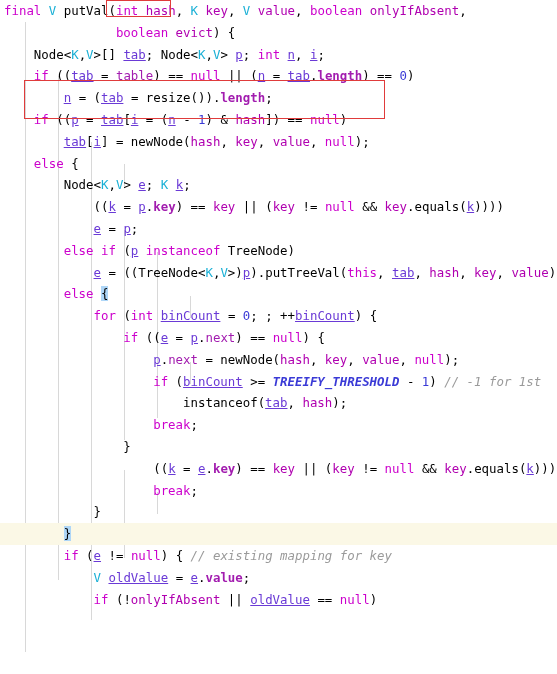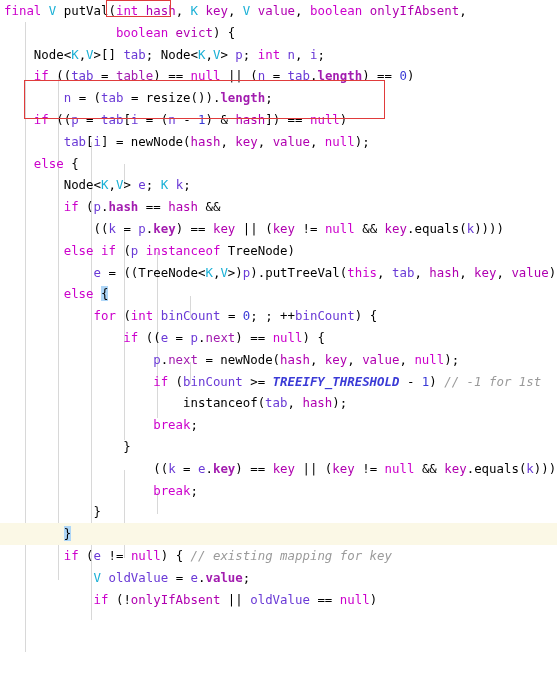--- a/index.html
+++ b/index.html
@@ -50,21 +50,21 @@
     width: 1px;
     background: #d8d8d8;
   }
 
   
   .kw     { color: #cc00cc; }            
   .typ    { color: #1ab0d6; }            
   .fld    { color: #a21caf; }            
   .sfld   { color: #3a3ad6; font-style: italic; font-weight: bold; }  
   .par    { color: #b000b0; }            
-  .loc    { color: #6a3ad6; }            
+  .loc    { color: #6a3ad6; text-decoration: underline; }            
   .num    { color: #3a3ad6; }            
   .cmt    { color: #9a9a9a; font-style: italic; } 
   .pln    { color: #000000; }            
   .bold   { font-weight: bold; }
 
   
   .redbox {
     position: absolute;
     border: 1.5px solid #e03b3b;
     box-sizing: border-box;
@@ -109,24 +109,24 @@
     <div class="line"><span class="txt">        <span class="loc">n</span> <span class="pln">= (</span><span class="loc">tab</span> <span class="pln">= resize()).</span><span class="fld bold">length</span><span class="pln">;</span></span></div>
 
     <div class="line"><span class="txt">    <span class="kw">if</span> <span class="pln">((</span><span class="loc">p</span> <span class="pln">= </span><span class="loc">tab</span><span class="pln">[</span><span class="loc">i</span> <span class="pln">= (</span><span class="loc">n</span> <span class="pln">- </span><span class="num">1</span><span class="pln">) &amp; </span><span class="par">hash</span><span class="pln">]) == </span><span class="kw">null</span><span class="pln">)</span></span></div>
 
     <div class="line"><span class="txt">        <span class="loc">tab</span><span class="pln">[</span><span class="loc">i</span><span class="pln">] = newNode(</span><span class="par">hash</span><span class="pln">, </span><span class="par">key</span><span class="pln">, </span><span class="par">value</span><span class="pln">, </span><span class="kw">null</span><span class="pln">);</span></span></div>
 
     <div class="line"><span class="txt">    <span class="kw">else</span> <span class="pln">{</span></span></div>
 
     <div class="line"><span class="txt">        <span class="pln">Node&lt;</span><span class="typ">K</span><span class="pln">,</span><span class="typ">V</span><span class="pln">&gt; </span><span class="loc">e</span><span class="pln">; </span><span class="typ">K</span> <span class="loc">k</span><span class="pln">;</span></span></div>
 
-    <div class="line"><span class="txt">        <span class="kw">if</span> <span class="pln">(</span><span class="loc">p</span><span class="pln">.</span><span class="fld bold">hash</span> <span class="pln">== </span><span class="par">hash</span> <span class="pln">&amp;&amp;</span></span></div>
 
     <div class="line"><span class="txt">            <span class="pln">((</span><span class="loc">k</span> <span class="pln">= </span><span class="loc">p</span><span class="pln">.</span><span class="fld bold">key</span><span class="pln">) == </span><span class="par">key</span> <span class="pln">|| (</span><span class="par">key</span> <span class="pln">!= </span><span class="kw">null</span> <span class="pln">&amp;&amp; </span><span class="par">key</span><span class="pln">.equals(</span><span class="loc">k</span><span class="pln">))))</span></span></div>
 
+    <div class="line"><span class="txt">            <span class="loc">e</span> <span class="pln">= </span><span class="loc">p</span><span class="pln">;</span></span></div>
 
     <div class="line"><span class="txt">        <span class="kw">else if</span> <span class="pln">(</span><span class="loc">p</span> <span class="kw">instanceof</span> <span class="pln">TreeNode)</span></span></div>
 
     <div class="line"><span class="txt">            <span class="loc">e</span> <span class="pln">= ((TreeNode&lt;</span><span class="typ">K</span><span class="pln">,</span><span class="typ">V</span><span class="pln">&gt;)</span><span class="loc">p</span><span class="pln">).putTreeVal(</span><span class="kw">this</span><span class="pln">, </span><span class="loc">tab</span><span class="pln">, </span><span class="par">hash</span><span class="pln">, </span><span class="par">key</span><span class="pln">, </span><span class="par">value</span><span class="pln">);</span></span></div>
 
     <div class="line"><span class="txt">        <span class="kw">else</span> <span class="pln brace-hl" style="background: rgb(174, 214, 247);">{</span></span></div>
 
     <div class="line"><span class="txt">            <span class="kw">for</span> <span class="pln">(</span><span class="kw">int</span> <span class="loc">binCount</span> <span class="pln">= </span><span class="num">0</span><span class="pln">; ; ++</span><span class="loc">binCount</span><span class="pln">) {</span></span></div>
 
     <div class="line"><span class="txt">                <span class="kw">if</span> <span class="pln">((</span><span class="loc">e</span> <span class="pln">= </span><span class="loc">p</span><span class="pln">.</span><span class="fld">next</span><span class="pln">) == </span><span class="kw">null</span><span class="pln">) {</span></span></div>

